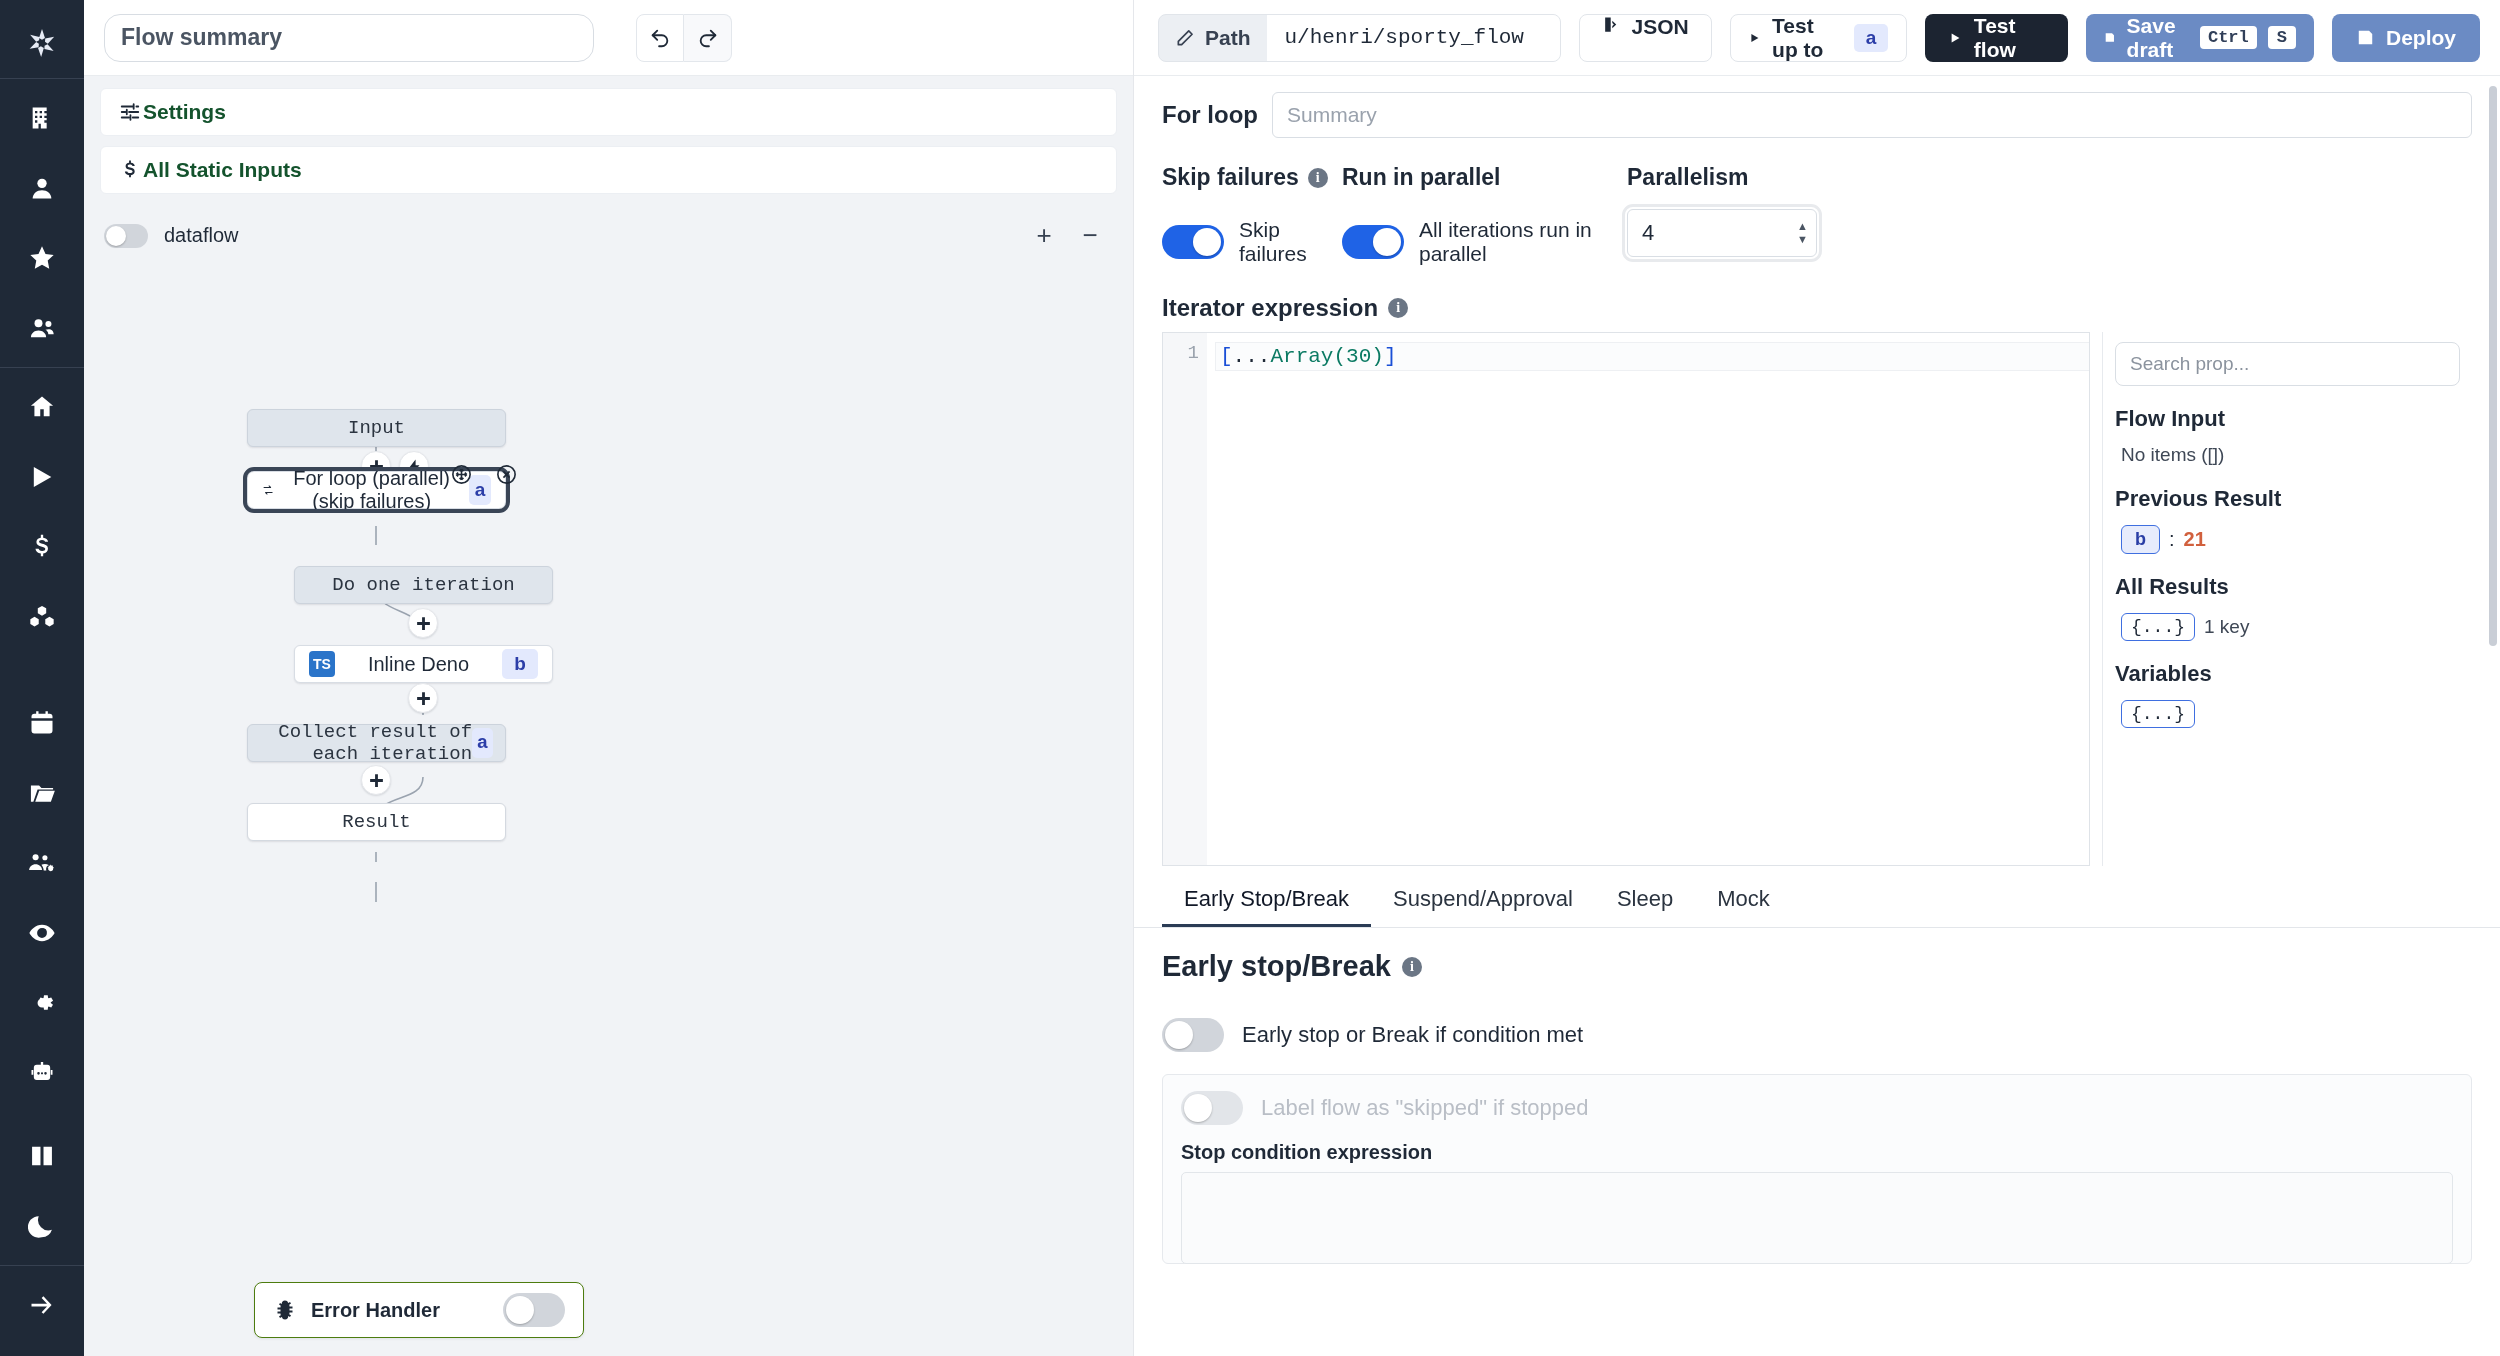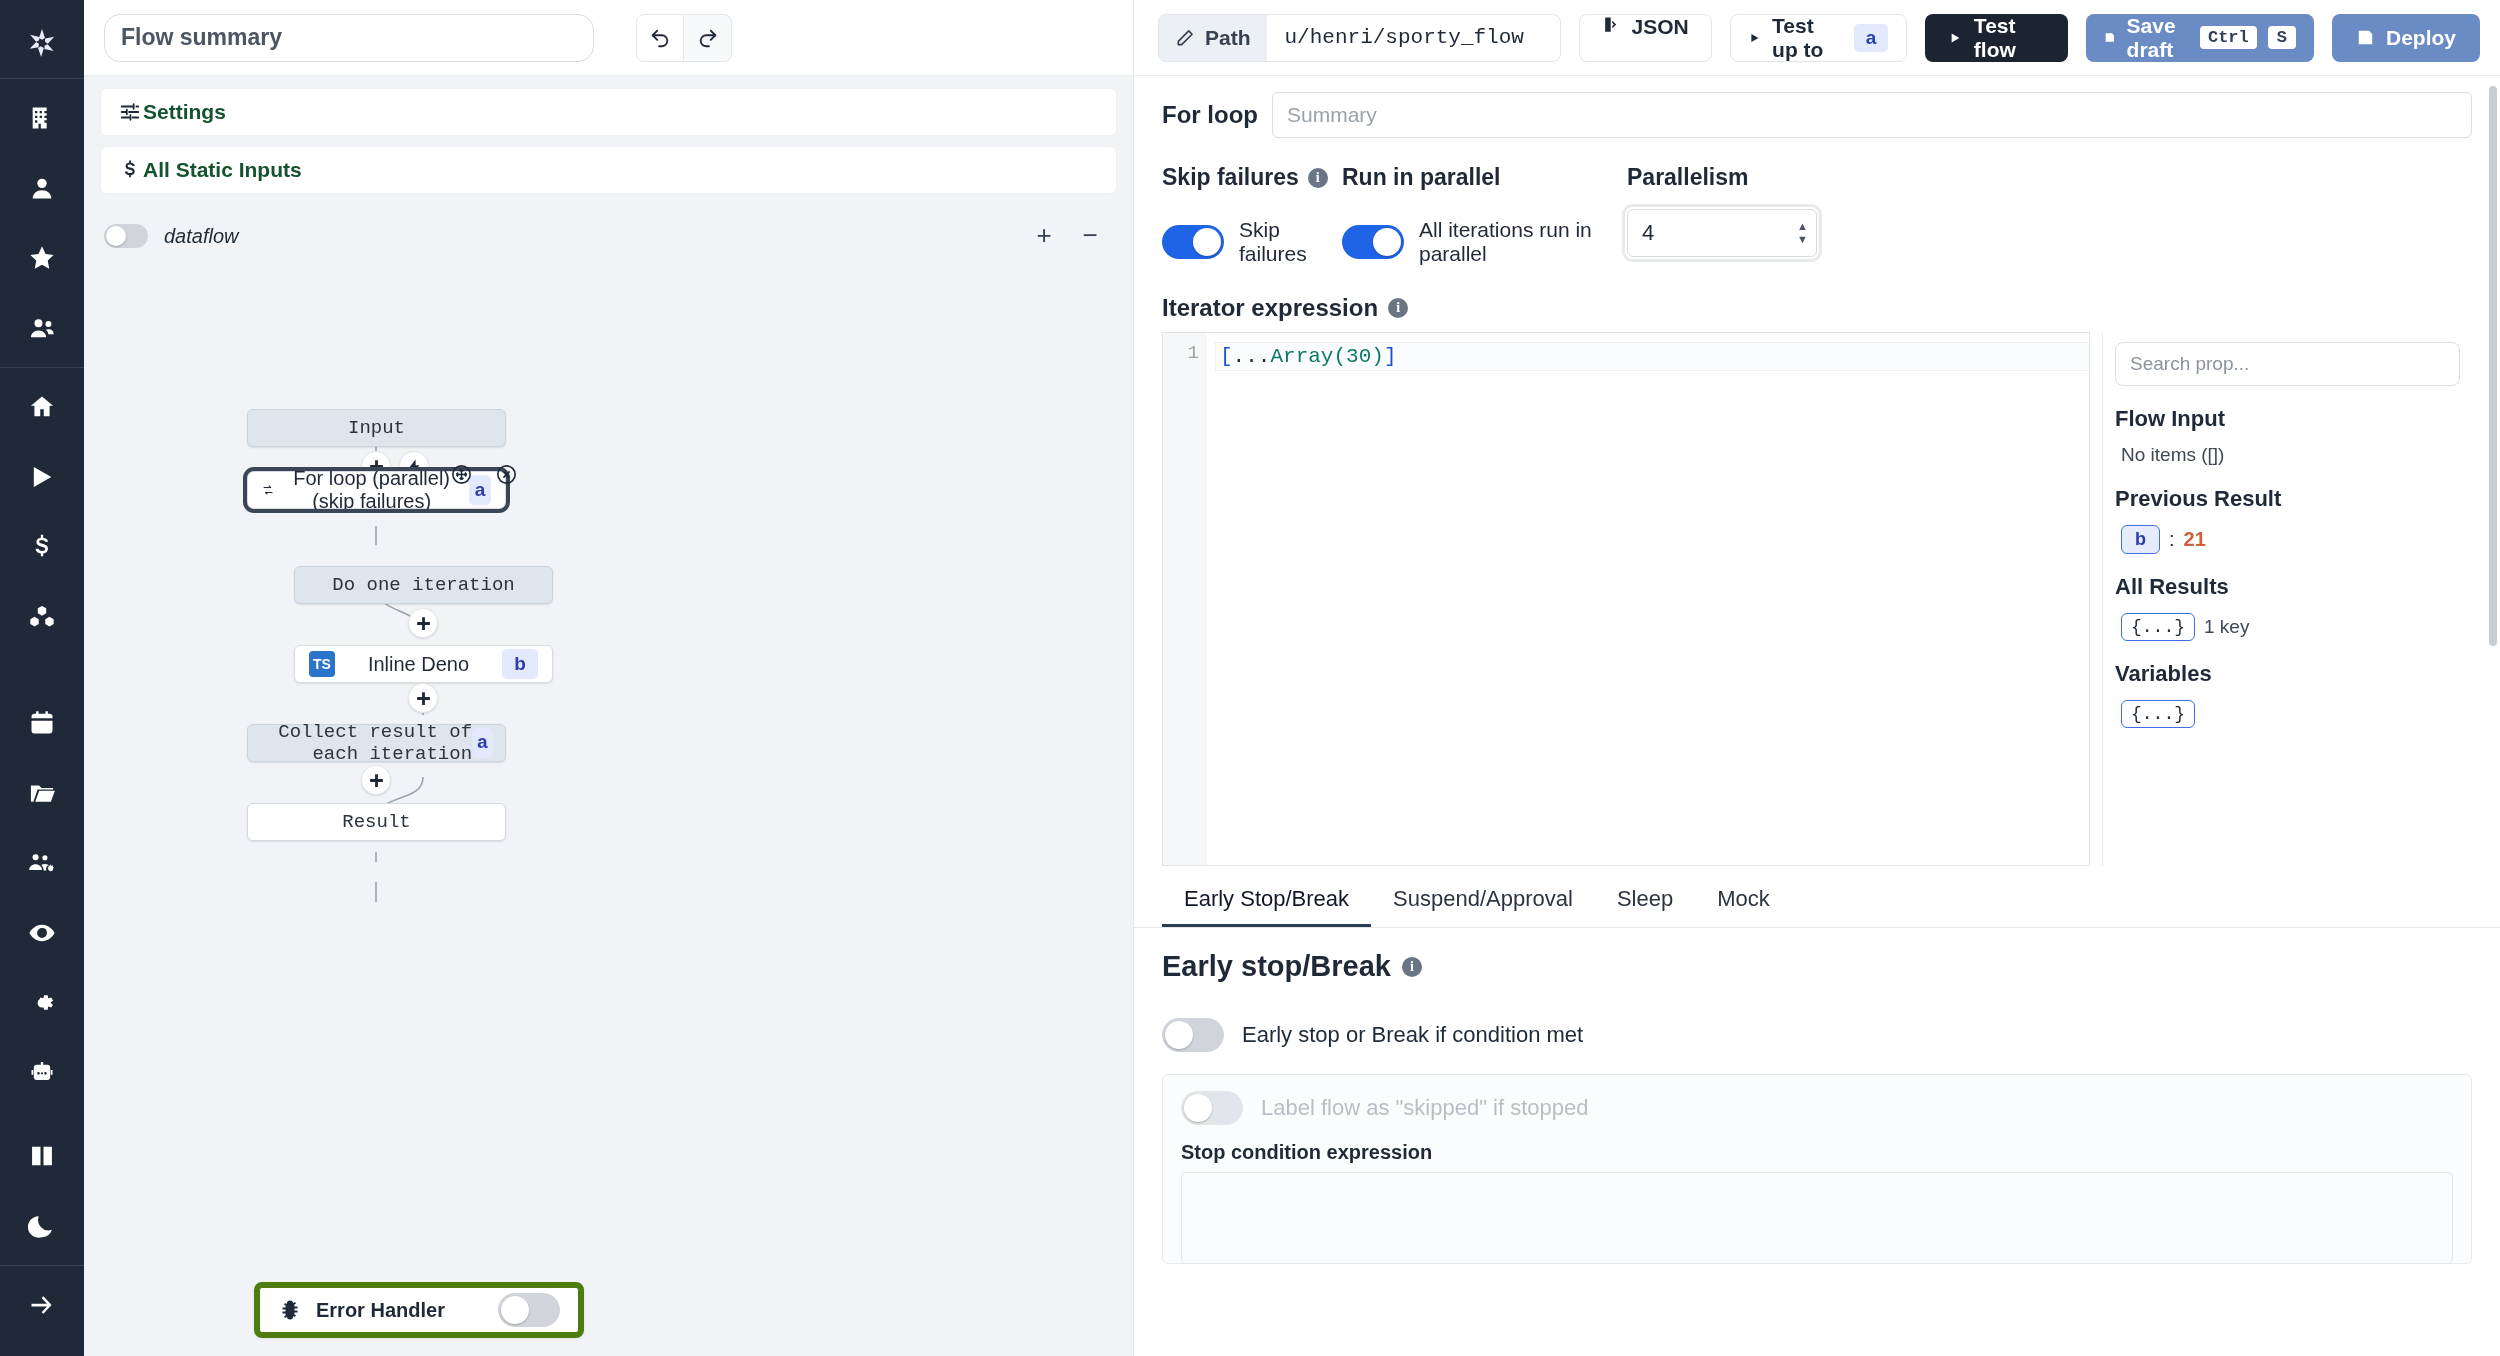--- a/index.html
+++ b/index.html
@@ -75,22 +75,22 @@
   }
   .strip-row svg { width: 22px; height: 22px; }
 
   .canvas {
     flex: 1 1 auto; position: relative;
     background: #f1f3f6;
     overflow: hidden;
   }
   .dataflow-row {
     position: absolute; left: 20px; top: 20px;
-    display: flex; align-items: flex-end; gap: 16px;
-    font-size: 20px; color: #1f2937; font-style: italic;
+    display: flex; align-items: flex-start; gap: 16px;
+    font-size: 20px; color: #1f2937;
   }
   .toggle {
     width: 44px; height: 24px; border-radius: 12px;
     background: #d1d5db; position: relative; flex: 0 0 44px;
   }
   .toggle .knob {
     position: absolute; top: 2px; left: 2px;
     width: 20px; height: 20px; border-radius: 50%;
     background: #fff; box-shadow: 0 1px 2px rgba(0,0,0,.25);
   }
@@ -161,21 +161,21 @@
   .mini-ctl {
     position: absolute; width: 24px; height: 24px;
     display: flex; align-items:center; justify-content:center;
     color: #1f2937;
   }
   .edge { position: absolute; stroke: #9aa3af; fill: none; stroke-width: 1.6; }
 
   .error-handler {
     position: absolute; left: 170px; bottom: 18px;
     width: 330px; height: 56px;
-    background: #fff; border: 6px solid #4d7c0f; border-radius: 8px;
+    background: #fff; border: 1px solid #4d7c0f; border-radius: 8px;
     display: flex; align-items: center; gap: 14px; padding: 0 18px;
     box-shadow: 0 1px 3px rgba(16,24,40,.08);
     font-size: 20px; font-weight: bold; color: #1f2937;
   }
   .error-handler .sp { flex: 1 1 auto; }
 
   
   .rightpane { flex: 1 1 auto; display: flex; flex-direction: column; min-width: 0; background: #fff; position: relative;}
   .rp-top { flex: 0 0 790px; display: flex; flex-direction: column; min-height: 0; }
 

